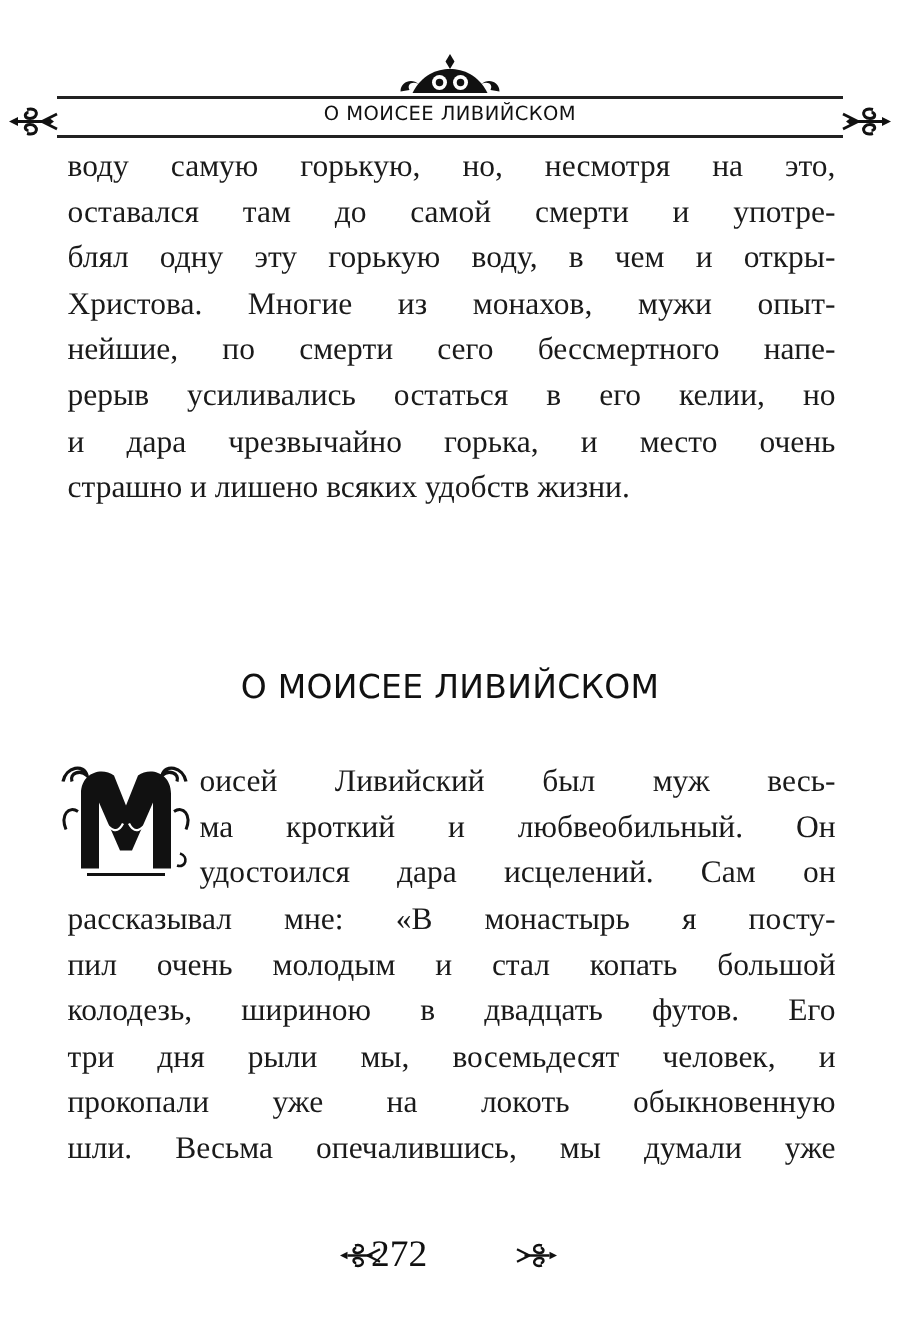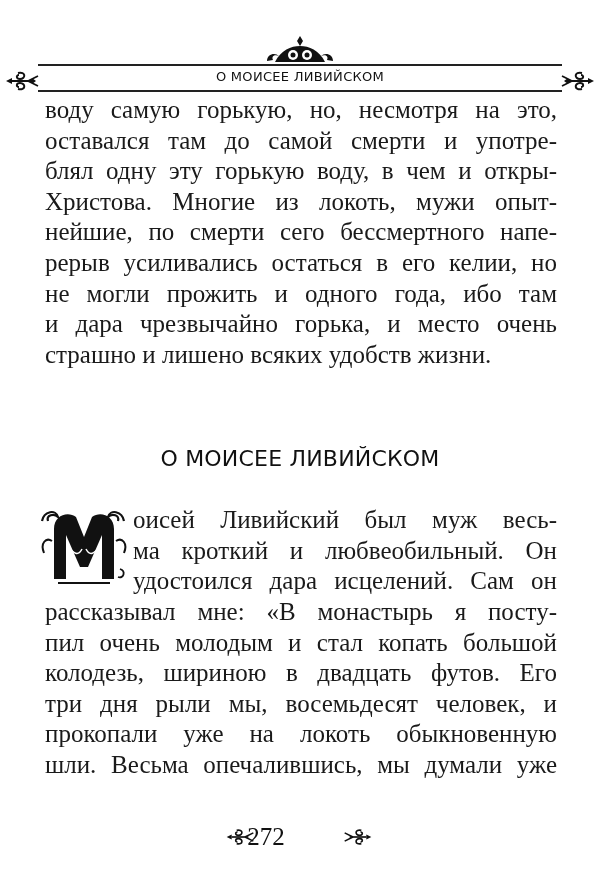--- a/index.html
+++ b/index.html
@@ -15,21 +15,21 @@
       font-family: "DejaVu Sans", sans-serif; font-size: 13px; letter-spacing: 0.3px; color: #111;
     }
     .crown-ornament { position: absolute; left: 263px; top: 6px; width: 74px; height: 30px; }
     .side-ornament { position: absolute; top: 41px; width: 36px; height: 24px; }
     .side-ornament.left { left: 4px; }
     .side-ornament.right { right: 4px; }
 
     .text-block { position: absolute; left: 45px; width: 512px; }
     .line {
       display: block; height: 30.6px; line-height: 30.6px;
-      font-size: 25px; white-space: nowrap; text-align: justify; text-align-last: justify;
+      font-size: 21px; white-space: nowrap; text-align: justify; text-align-last: justify;
       color: #1a1a1a;
     }
     .line.last { text-align-last: left; }
     .para1 { top: 95px; }
 
     .section-heading {
       position: absolute; top: 446px; left: 0; width: 600px; text-align: center;
       font-family: "DejaVu Sans", sans-serif; font-size: 22px; color: #111; letter-spacing: 0.2px;
     }
 
@@ -81,24 +81,23 @@
       <path d="M28 9 L32 12 L28 15 Z" fill="#111"></path>
     </g>
   </svg>
   <div class="header-rule bottom"></div>
 </div>
 
 <div class="text-block para1">
   <span class="line">воду самую горькую, но, несмотря на это,</span>
   <span class="line">оставался там до самой смерти и употре-</span>
   <span class="line">блял одну эту горькую воду, в чем и откры-</span>
-  <span class="line">Христова. Многие из локоть, мужи опыт-</span>
+  <span class="line">Христова. Многие из монахов, мужи опыт-</span>
   <span class="line">нейшие, по смерти сего бессмертного напе-</span>
   <span class="line">рерыв усиливались остаться в его келии, но</span>
-  <span class="line">не могли прожить и одного года, ибо там</span>
   <span class="line">и дара чрезвычайно горька, и место очень</span>
   <span class="line last">страшно и лишено всяких удобств жизни.</span>
 </div>
 
 <div class="section-heading">О МОИСЕЕ ЛИВИЙСКОМ</div>
 
 <svg class="drop-cap" viewBox="0 0 92 80" aria-label="М">
   <path d="M16 72 L16 22 C16 8 30 4 38 10 L46 30 L54 10 C62 4 76 8 76 22 L76 72 L64 72 L64 28 L50 60 L42 60 L28 28 L28 72 Z" fill="#111"></path>
   <path d="M4 14 C6 4 18 2 20 10 C16 6 8 8 10 14" stroke="#111" stroke-width="2.2" fill="none"></path>
   <path d="M86 14 C84 4 72 2 70 10 C74 6 82 8 80 14" stroke="#111" stroke-width="2.2" fill="none"></path>

